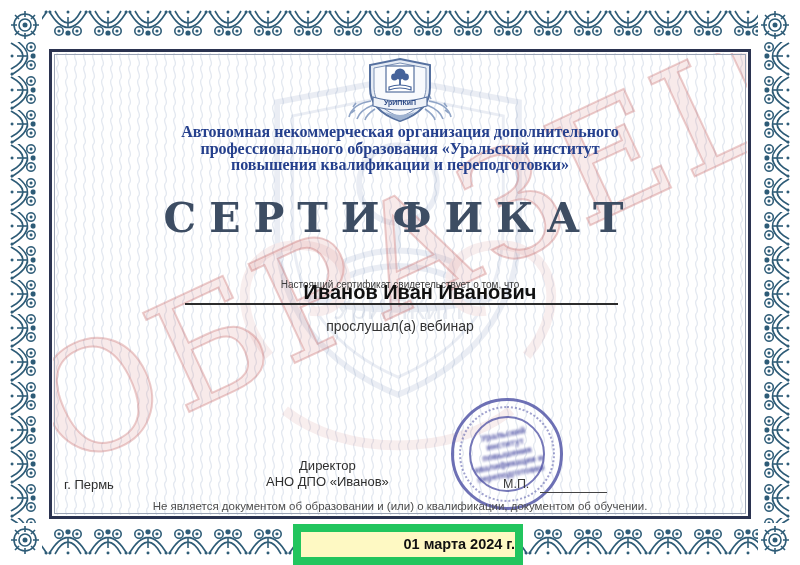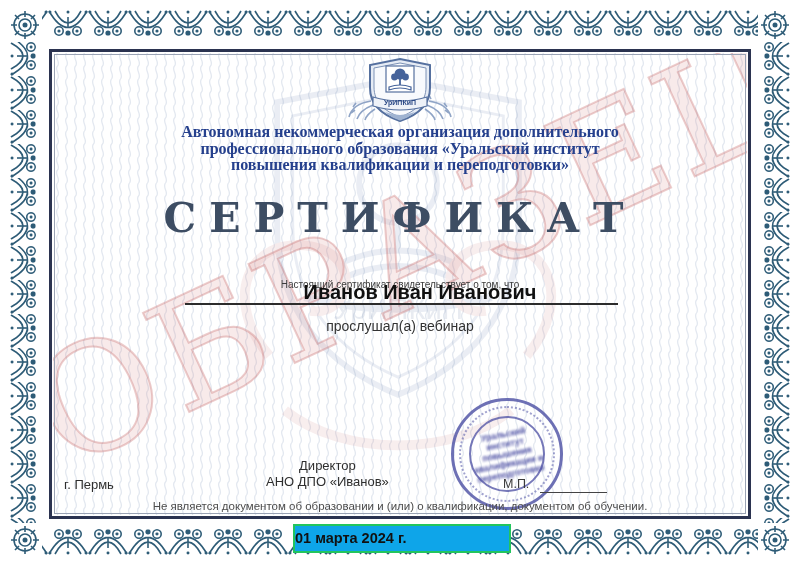--- a/index.html
+++ b/index.html
@@ -52,22 +52,22 @@
   .stamp-text{position:absolute;inset:17px;display:flex;flex-direction:column;justify-content:center;
               align-items:center;text-align:center;transform:rotate(-11deg);filter:blur(1.2px);
               color:#4b4ea3;font-weight:bold;font-size:8.5px;line-height:1.2;}
 
   .city{left:64px;top:477px;font-size:13px;color:#2e2e2e;}
   .director{left:266px;top:458px;font-size:13px;line-height:15.5px;color:#2e2e2e;text-align:center;}
   .mp{left:503px;top:477px;font-size:12.5px;color:#3a3a3a;z-index:5;}
   .sig-line{left:540px;top:492px;width:67px;height:0;border-top:1.5px solid #444;z-index:5;}
   .note{top:500px;font-size:11.5px;color:#4c4c4c;}
 
-  .date-box{left:293px;top:524px;width:214px;height:25px;background:#0ea5e9;
-            border:2px solid #22c55e;z-index:10;text-align:left;
+  .date-box{left:293px;top:524px;width:214px;height:25px;background:#fef9c3;
+            border:8px solid #22c55e;z-index:10;text-align:right;
             font-size:14.5px;font-weight:bold;line-height:25px;color:#111;}
 </style>
 </head>
 <body>
 
 <div class="sheet">
 
   <div class="content-clip">
     <svg class="waves" width="694" height="462">
       <defs>

